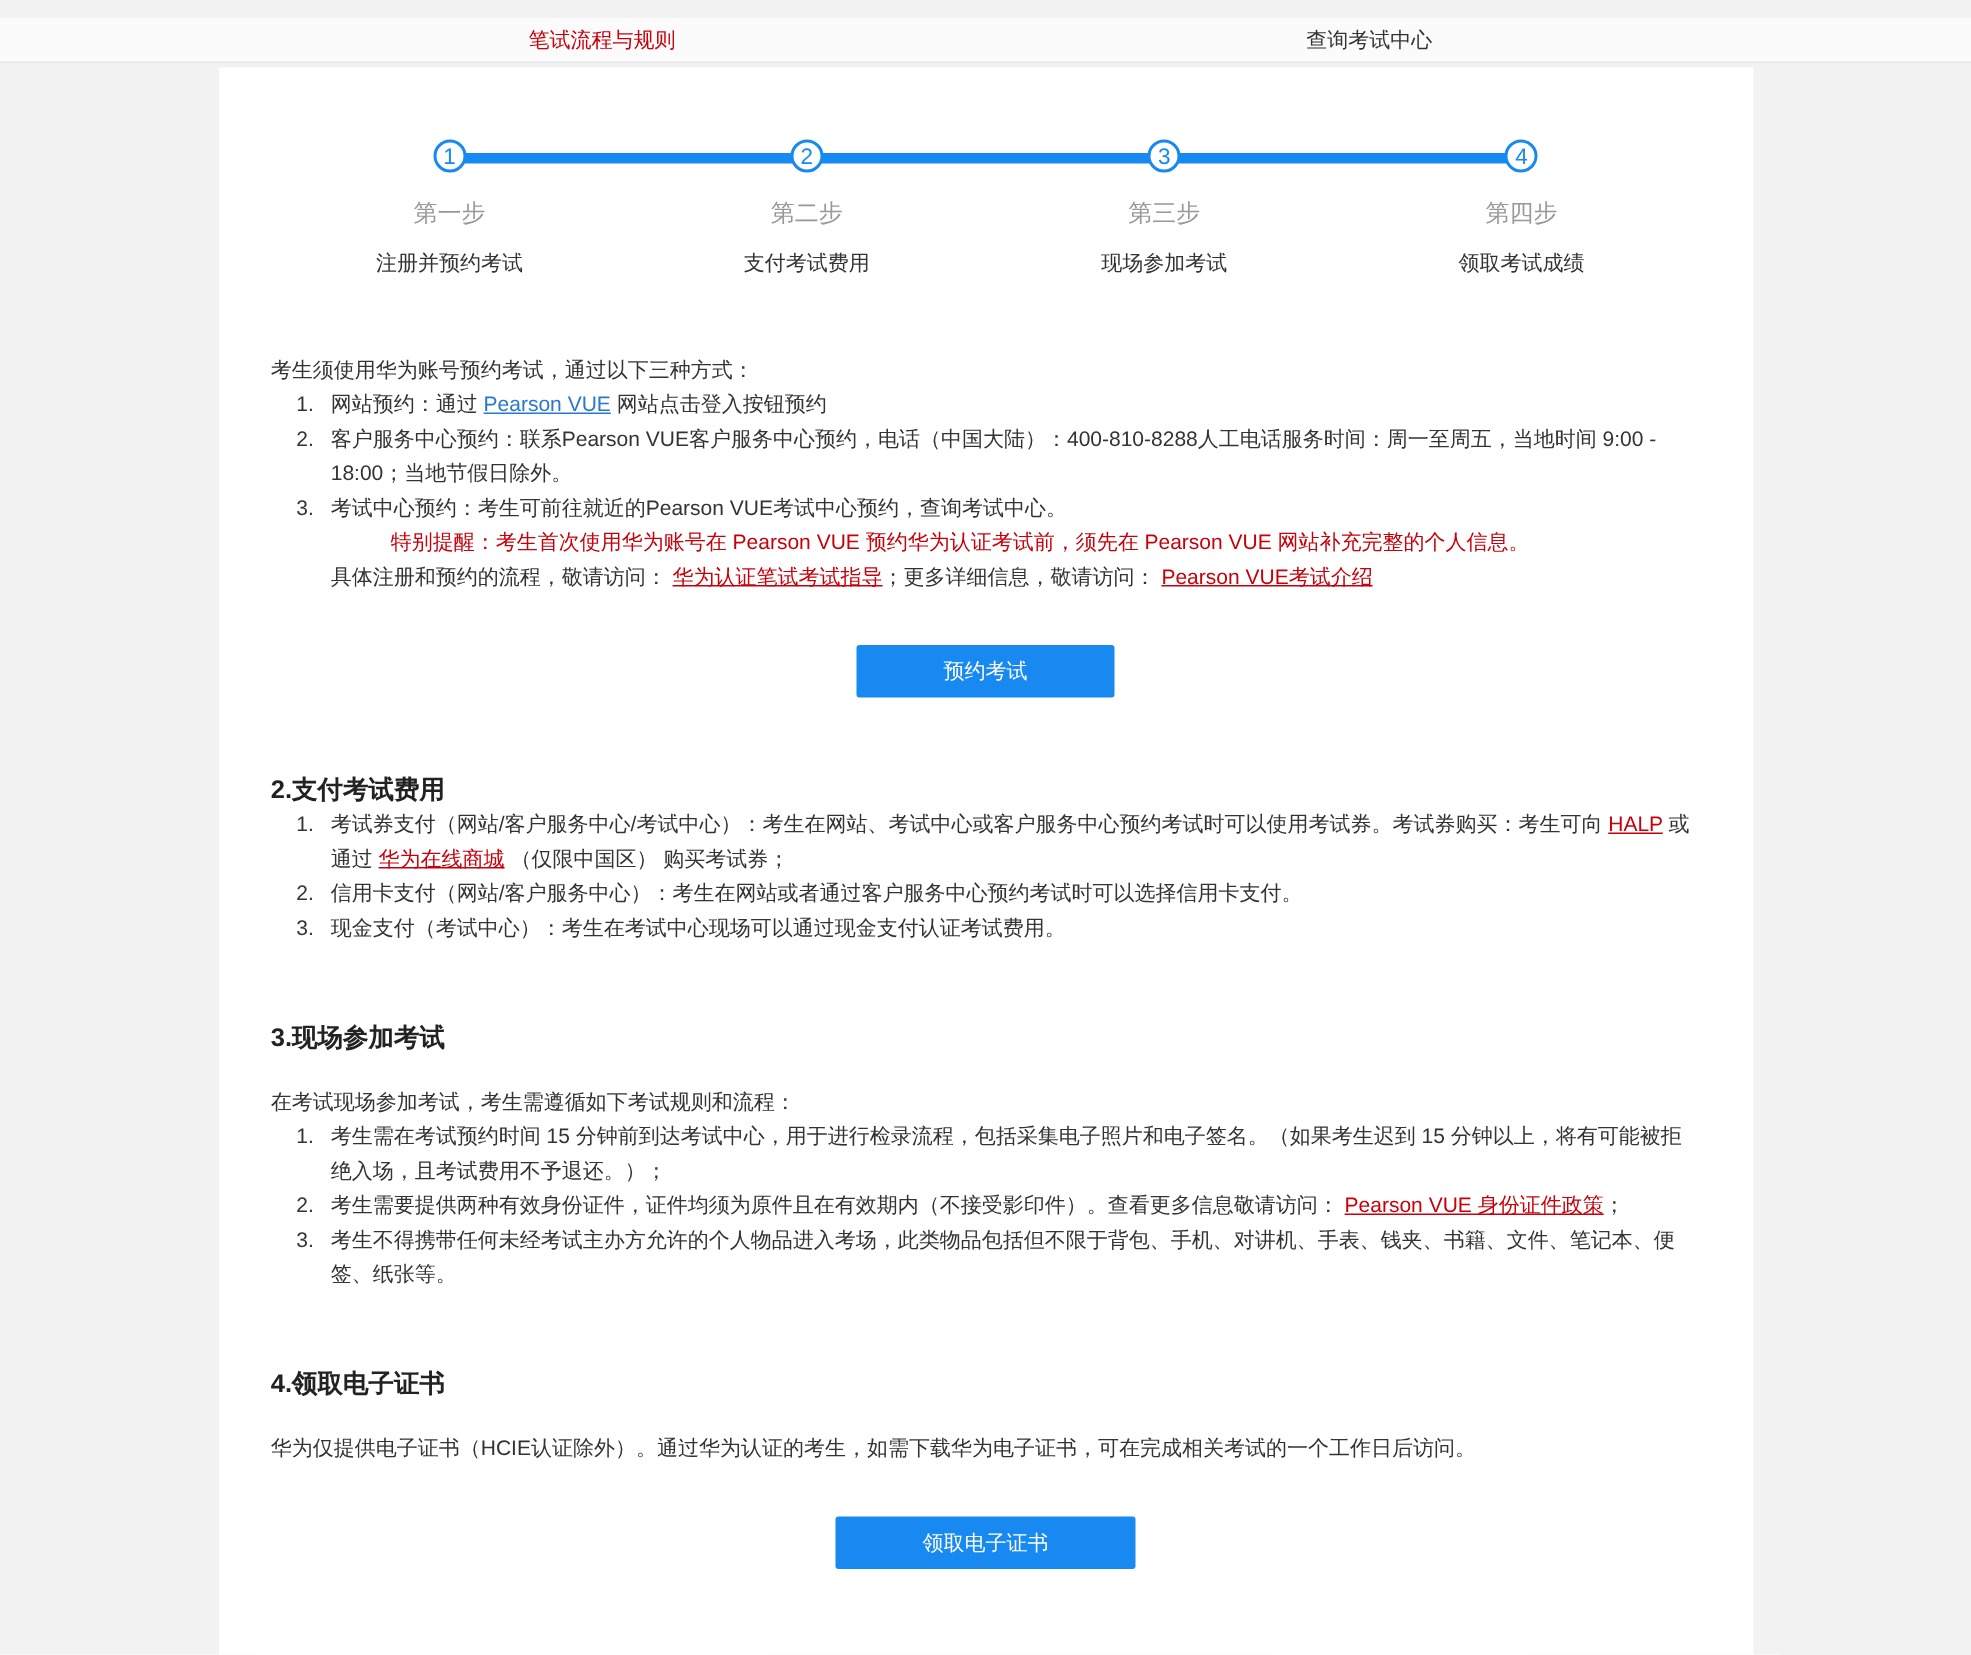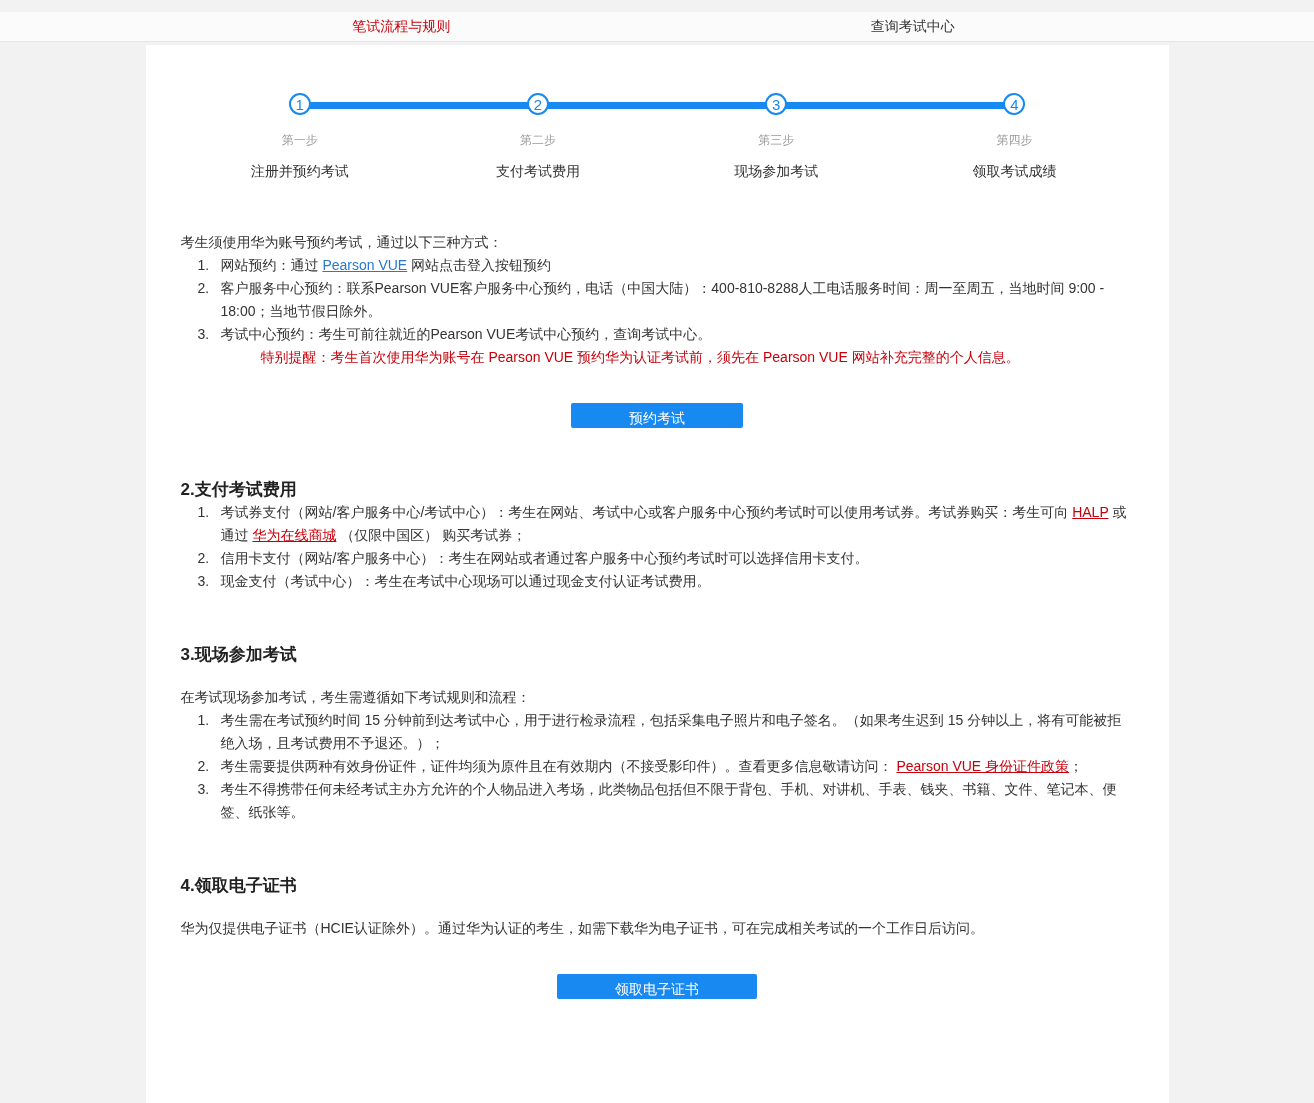--- a/index.html
+++ b/index.html
@@ -39,37 +39,37 @@
   .stepper-line{
     position:absolute;left:119px;right:119px;top:9px;height:7px;
     background:var(--blue);border-radius:3px;z-index:0;
   }
   .step{flex:1;display:flex;flex-direction:column;align-items:center;position:relative;z-index:1;}
   .step-circle{
     width:22px;height:22px;border:2px solid var(--blue);border-radius:50%;
     background:#fff;color:var(--blue);font-size:15px;
     display:flex;align-items:center;justify-content:center;
   }
-  .step-label{margin-top:17px;font-size:12px;color:var(--gray);}
+  .step-label{margin-top:17px;font-size:16px;color:var(--gray);}
   .step-name{margin-top:14px;font-size:14px;color:#333;}
   
   .section{margin-top:50px;}
   .section-title{font-size:17px;font-weight:bold;color:#222;margin:0;}
   .para{margin-top:20px;font-size:14px;line-height:23px;color:var(--text);}
   .li-row{display:flex;margin-left:17px;font-size:14px;line-height:23px;}
   .li-num{flex:none;width:23px;}
   .li-text{flex:1;}
   .note{margin-left:40px;font-size:14px;line-height:23px;}
   .text-red{color:var(--red);margin-left:40px;}
   a.link-blue{color:var(--linkblue);text-decoration:underline;cursor:pointer;}
   a.link-red{color:var(--red);text-decoration:underline;cursor:pointer;}
   .btn-row{text-align:center;margin-top:34px;}
   .btn-primary{
     display:inline-block;border:none;background:var(--blue);color:#fff;
-    font-size:14px;height:25px;line-height:31px;padding:0 58px;
+    font-size:14px;height:35px;line-height:31px;padding:0 58px;
     border-radius:2px;cursor:pointer;
     font-family:"Liberation Sans","DejaVu Sans",sans-serif;
   }
 </style>
 </head>
 <body>
 
 <div class="topbar">
   <div class="topbar-inner">
     <div class="tab active">笔试流程与规则</div>
@@ -110,20 +110,21 @@
         </div>
         <div class="li-row">
           <span class="li-num">2.</span>
           <span class="li-text"><span>客户服务中心预约：联系Pearson VUE客户服务中心预约，电话（中国大陆）：400-810-8288人工电话服务时间：周一至周五，当地时间 9:00 - 18:00；当地节假日除外。</span></span>
         </div>
         <div class="li-row">
           <span class="li-num">3.</span>
           <span class="li-text"><span>考试中心预约：考生可前往就近的Pearson VUE考试中心预约，查询考试中心。</span></span>
         </div>
         <div class="note"><span class="text-red">特别提醒：考生首次使用华为账号在 Pearson VUE 预约华为认证考试前，须先在 Pearson VUE 网站补充完整的个人信息。</span></div>
+        <div class="note"><span>具体注册和预约的流程，敬请访问： </span><a class="link-red">华为认证笔试考试指导</a><span>；更多详细信息，敬请访问： </span><a class="link-red">Pearson VUE考试介绍</a></div>
         <div class="btn-row"><button class="btn-primary">预约考试</button></div>
       </div>
       <div class="section">
         <h3 class="section-title">2.支付考试费用</h3>
         <div class="li-row">
           <span class="li-num">1.</span>
           <span class="li-text"><span>考试券支付（网站/客户服务中心/考试中心）：考生在网站、考试中心或客户服务中心预约考试时可以使用考试券。考试券购买：考生可向 </span><a class="link-red">HALP</a><span> 或通过 </span><a class="link-red">华为在线商城</a><span> （仅限中国区） 购买考试券；</span></span>
         </div>
         <div class="li-row">
           <span class="li-num">2.</span>

